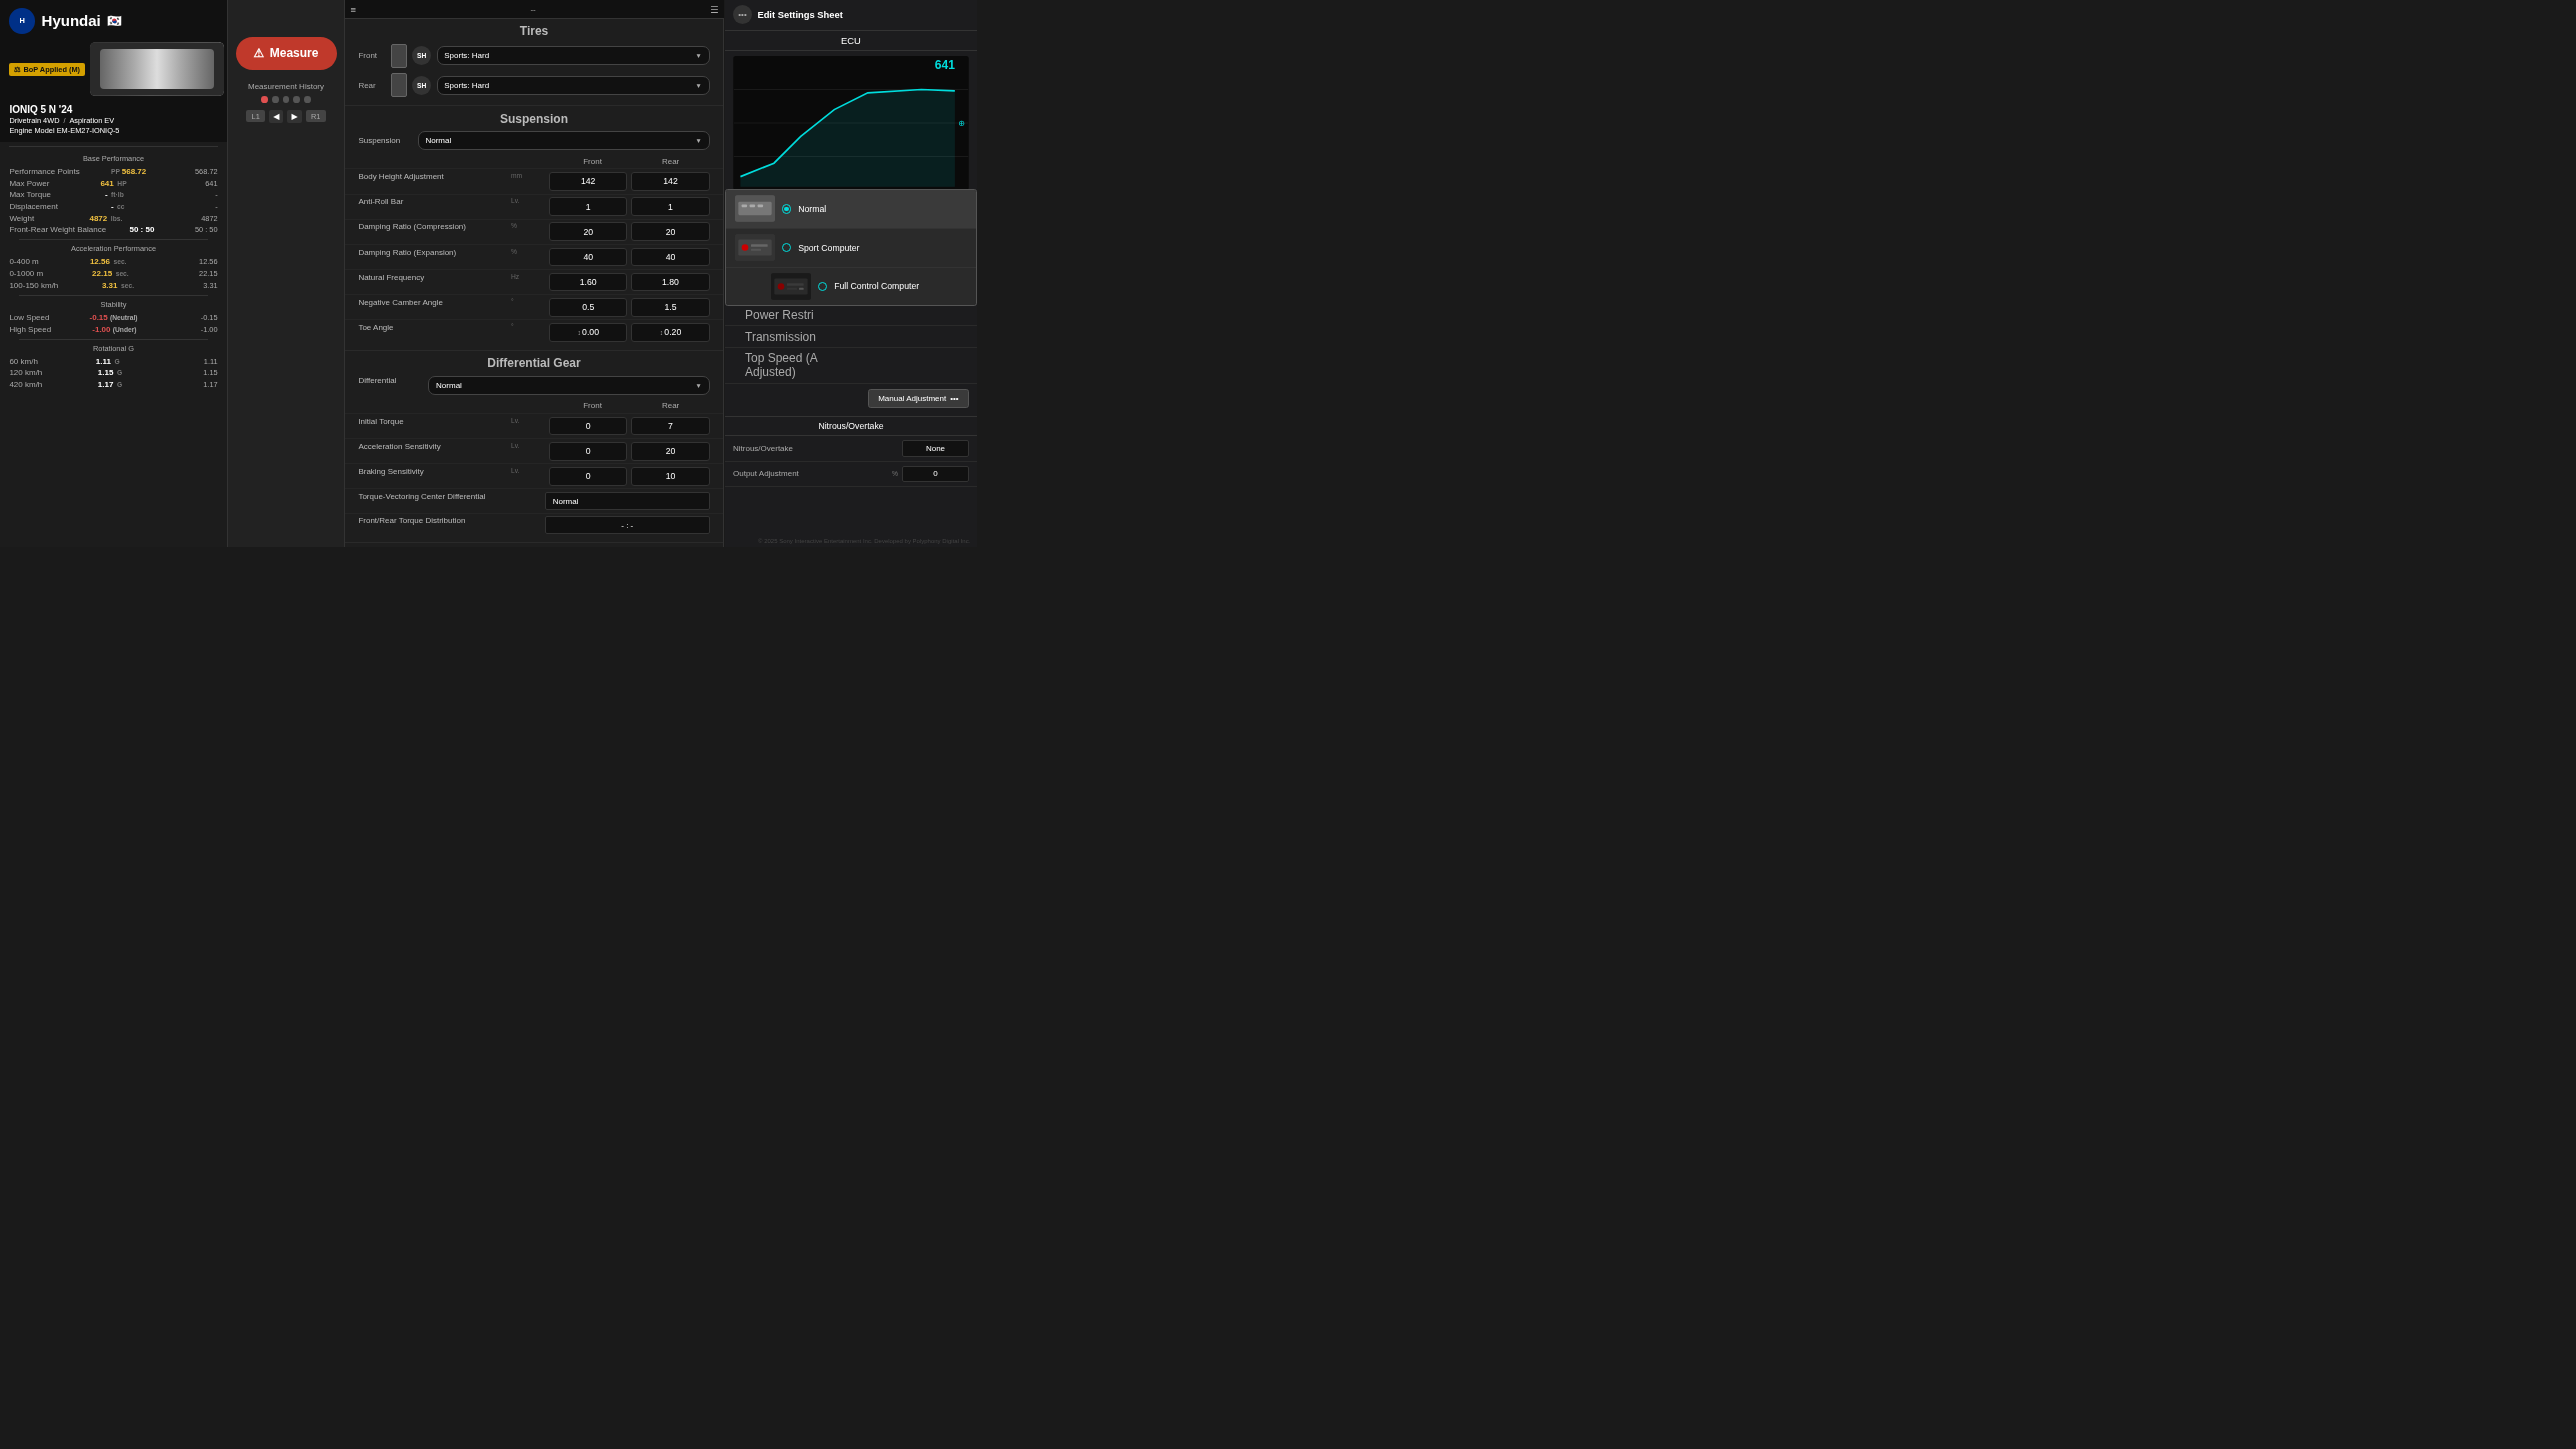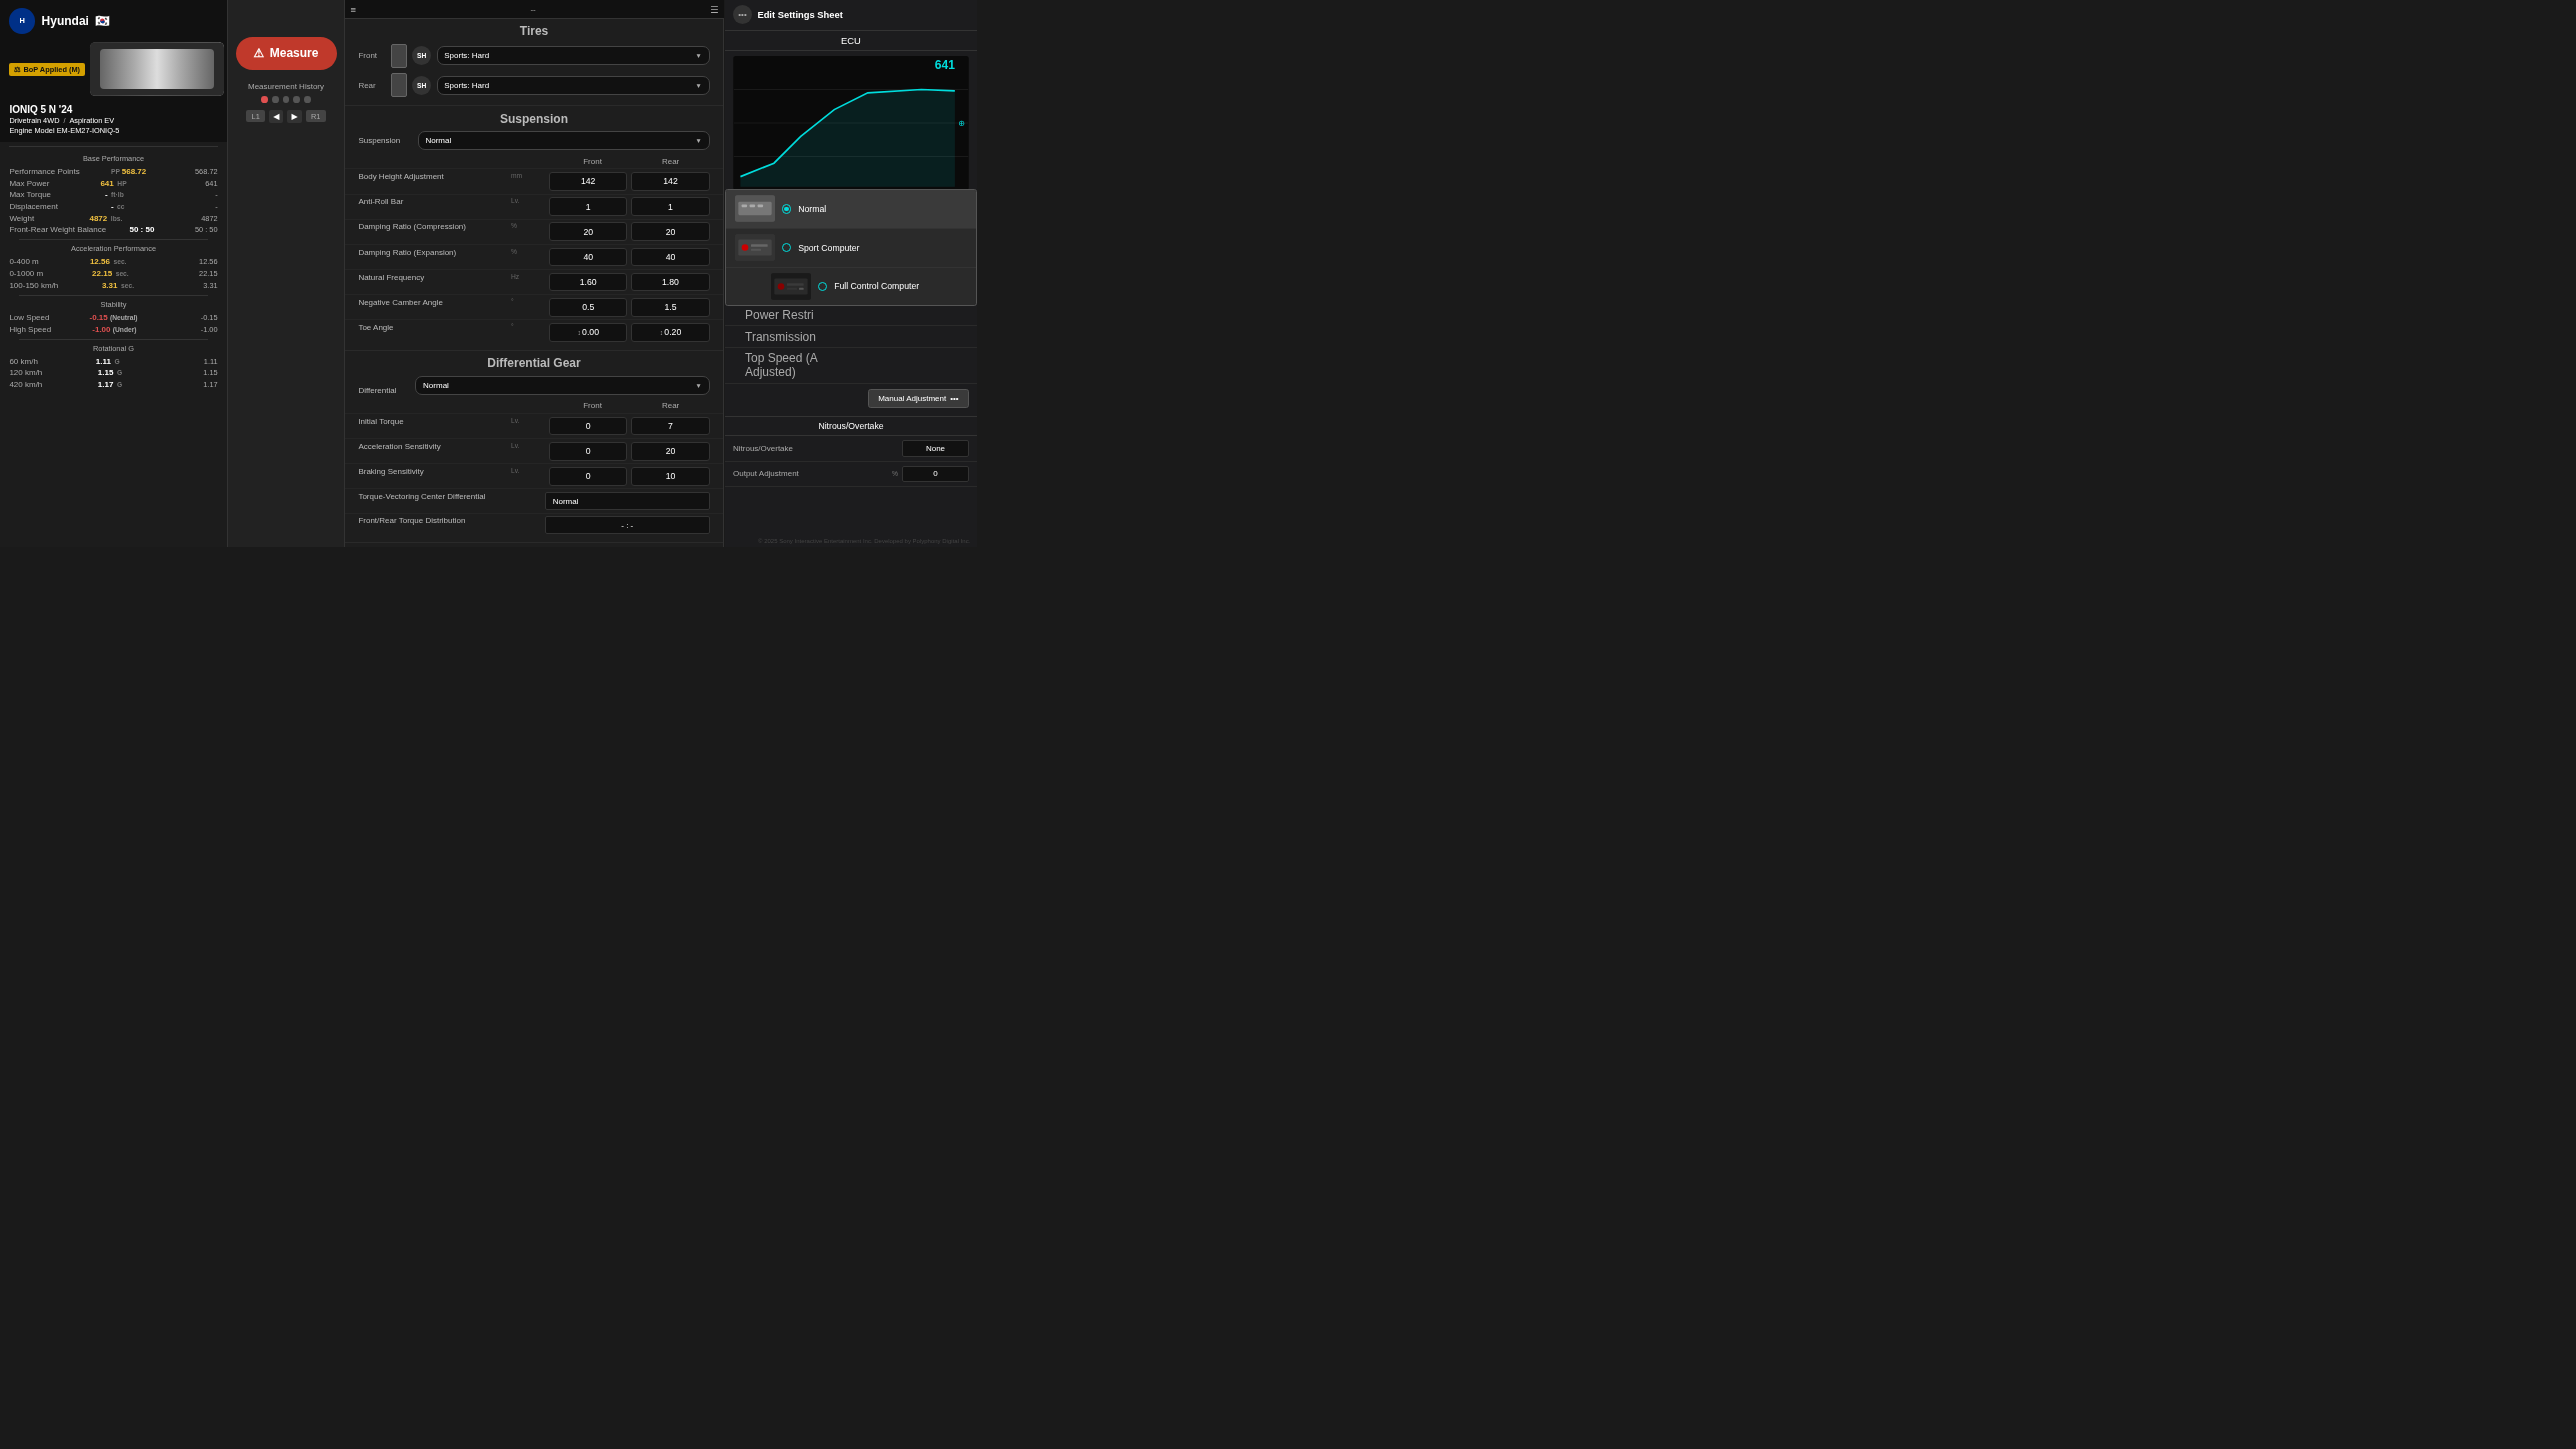--- a/index.html
+++ b/index.html
@@ -35,21 +35,21 @@
     }
     .hyundai-logo {
       width: 25.5px; height: 25.5px;
       background: #003087;
       border-radius: 50%;
       display: flex; align-items: center; justify-content: center;
       font-weight: bold; font-size: 7.4px; color: white;
       flex-shrink: 0;
     }
     .brand-name {
-      font-size: 12px; font-weight: bold; color: #fff;
+      font-size: 15px; font-weight: bold; color: #fff;
     }
     .flag {
       font-size: 12px;
     }
     .car-image-area {
       background: #111;
       padding: 2.7px 9.4px 6.7px;
       display: flex;
       align-items: center;
       gap: 5.4px;
@@ -709,21 +709,21 @@
       </div>
       <div class="param-val toe">
         <span class="toe-icon">↕</span>
         <span>0.20</span>
       </div>
     </div>
   </div>
 
   <div class="diff-section">
     <div class="section-header">Differential Gear</div>
-    <div style="display:flex;align-items:flex-end;padding:2.7px 13.4px 4px;gap:3px;">
+    <div style="display:flex;align-items:flex-start;padding:2.7px 13.4px 4px;gap:16px;">
       <span style="color:#bbb;font-size:8px;width:54px;">Differential</span>
       <div class="tire-select" style="flex:1;">
         <span>Normal</span>
         <span class="dropdown-arrow">▼</span>
       </div>
     </div>
     <div class="table-headers">
       <span class="th-label"></span>
       <span class="th-unit"></span>
       <span class="th-front">Front</span>

